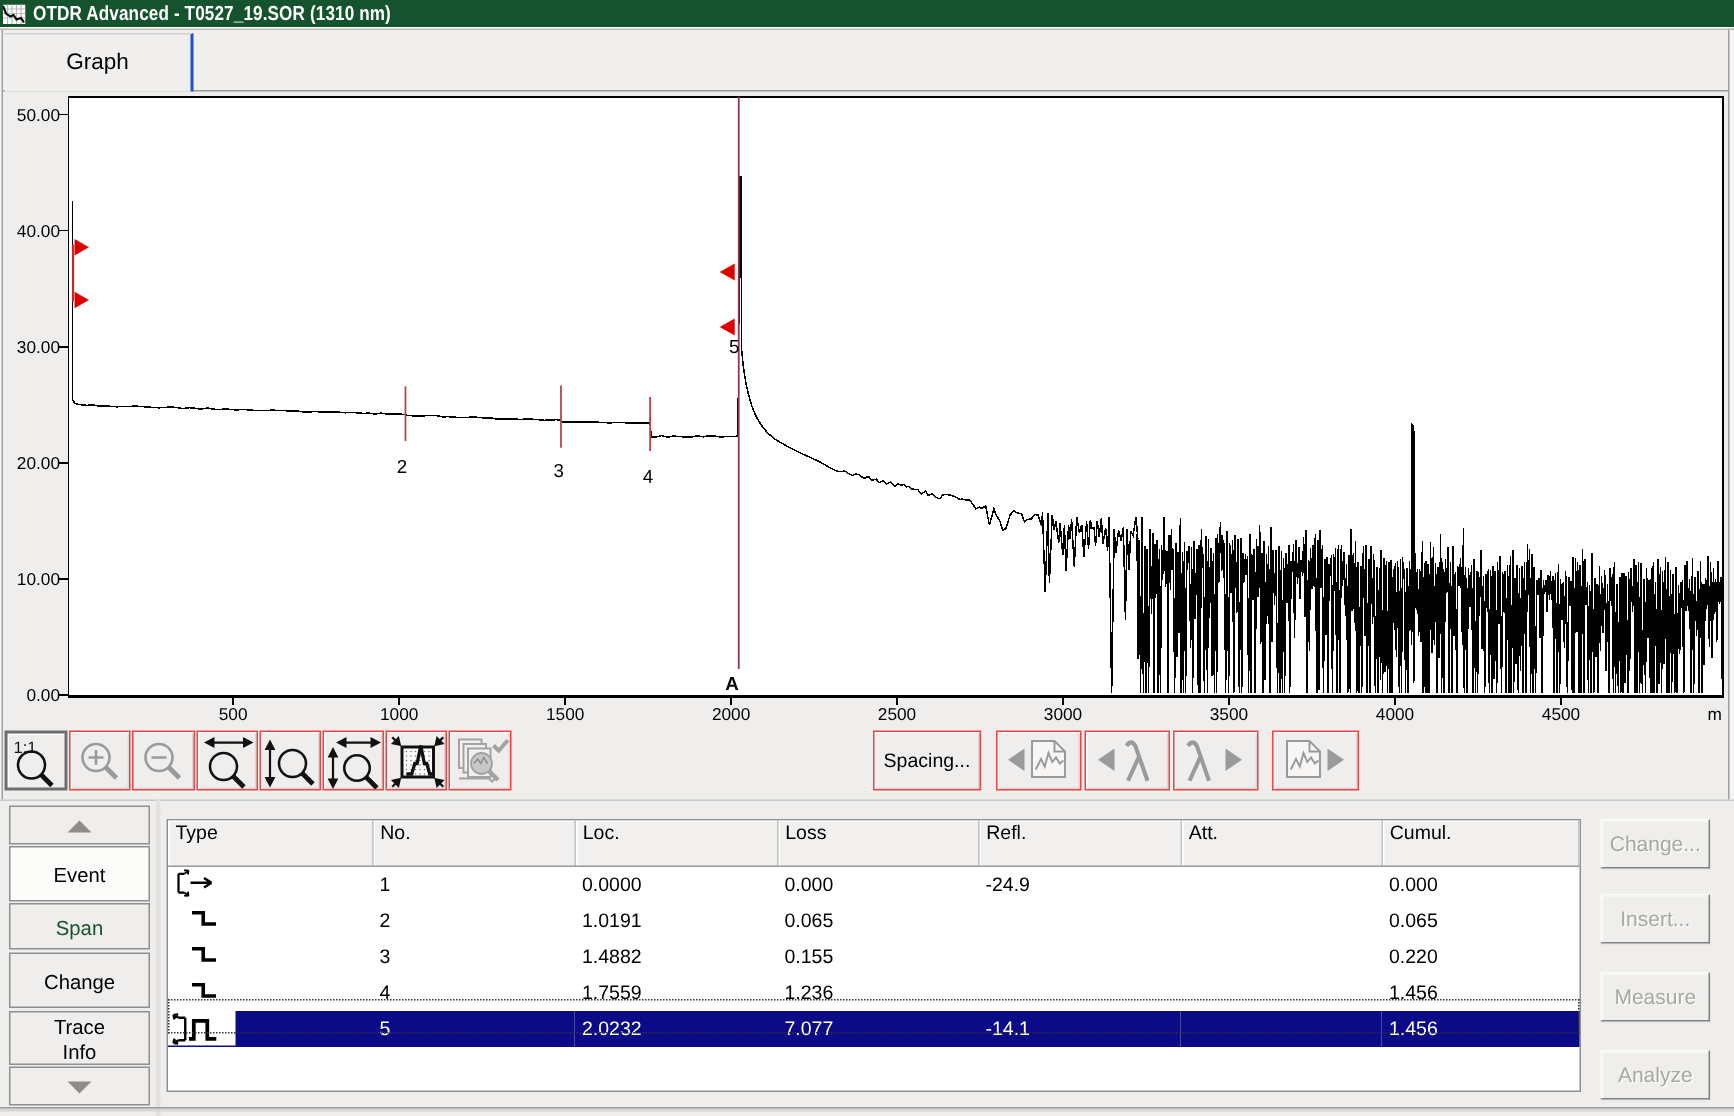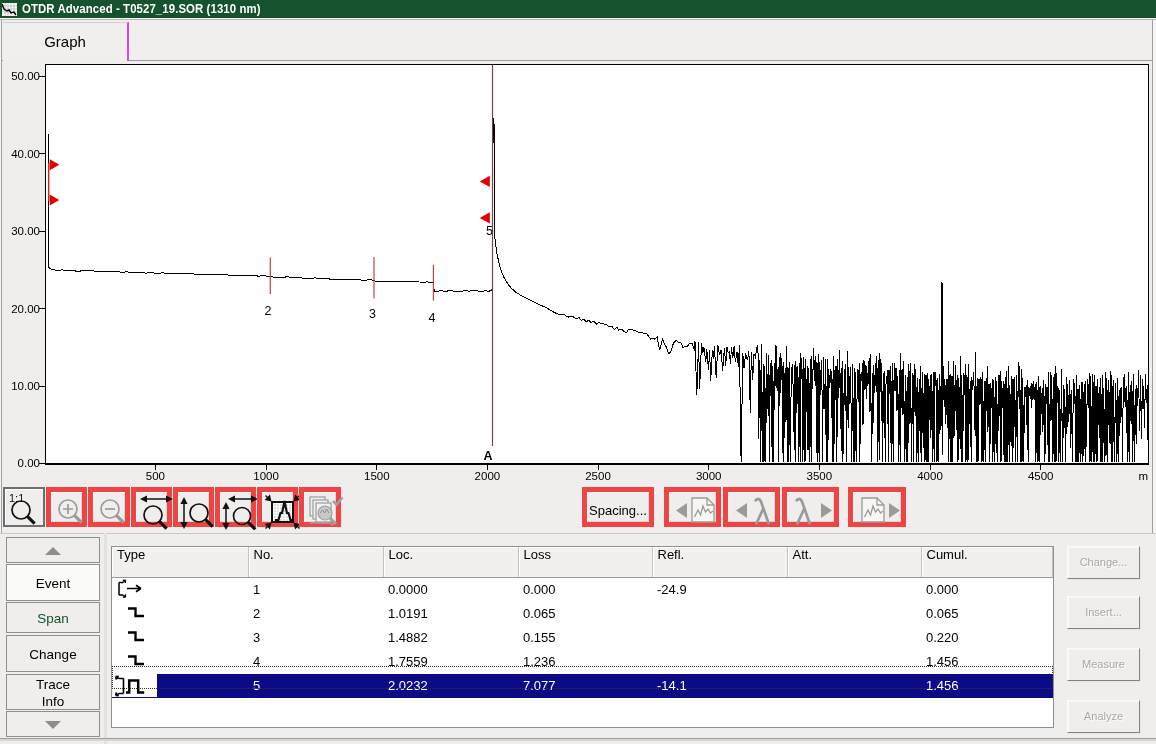--- a/index.html
+++ b/index.html
@@ -5,34 +5,34 @@
 font-family:"Liberation Sans",sans-serif;position:relative}
 .abs{position:absolute}
 
 #title{left:0;top:0;width:1156px;height:18px;background:#14532d;color:#fff;
 font-size:13.5px;font-weight:bold;line-height:18px}
 #title span{position:absolute;left:22px;top:0;transform:scaleX(0.845);transform-origin:0 50%;letter-spacing:0.1px}
 #tbline{left:0;top:18px;width:1156px;height:2px;background:#fafafa;border-bottom:1px solid #b8b8b8}
 
 #tabs{left:0;top:20px;width:1156px;height:41px;background:#f0efee;border-bottom:1px solid #9a9a9a}
 .tab{position:absolute;top:2px;height:39px;background:#f0efee;font-size:15px;color:#000;
-text-align:center;line-height:37px;border-right:2px solid #d946ef;border-top:1px solid #cfcfcf}
-
-.tbtn{position:absolute;top:487px;height:40px;background:#efeeec;border:5px solid #ef4444;
+text-align:center;line-height:37px;border-right:2px solid #1d4ed8;border-top:1px solid #cfcfcf}
+
+.tbtn{position:absolute;top:487px;height:40px;background:#efeeec;border:1px solid #ef4444;
 box-shadow:inset 1px 1px 0 #fbfbfb, inset -1px -1px 0 #d8d8d8}
 .tbtn.sel{border:2px solid #6e6e6e;box-shadow:inset 1px 1px 0 #fff}
 
 #bottom{left:0;top:533px;width:1156px;height:211px;background:#efeeec;border-top:1px solid #c9c9c9}
 .sbtn{position:absolute;left:6px;width:94px;background:#efeeec;border:1px solid #8f8f8f;
 font-size:13.5px;color:#000;text-align:center}
 .sbtn.dis{color:#14532d}
 .sbtn.act{background:#fbfbfa}
 .rbtn{position:absolute;left:1067px;width:73px;height:33px;background:#efeeec;
 border:1px solid;border-color:#fbfbfa #828282 #828282 #fbfbfa;box-shadow:inset 1px 1px 0 #f6f6f5, 1px 1px 0 #e8e7e5;
-font-size:11px;color:#a9a7a3;text-align:center;text-shadow:1px 1px 0 #fdfdfd}
+font-size:14px;color:#a9a7a3;text-align:center;text-shadow:1px 1px 0 #fdfdfd}
 
 #tablewrap{left:111px;top:546px;width:943px;height:182px;background:#fff;border:1px solid #8f8f8f}
 table{border-collapse:collapse;width:100%;font-size:13px}
 th{background:#f1f0ee;font-weight:normal;text-align:left;height:23px;padding:0 0 15px 5px;
 border-right:1px solid #c2c2c2;border-bottom:1px solid #9a9a9a;
 box-shadow:inset 1px 1px 0 #fff}
 td{height:24px;padding:0 0 0 5px;font-size:13px}
 tr.selrow td{background:#0b0b88;color:#fff}
 tr.selrow td.icon{background:#0b0b88}
 .iconbox{width:45px;height:23px;background:#fff;display:flex;align-items:center;padding-left:1px}

